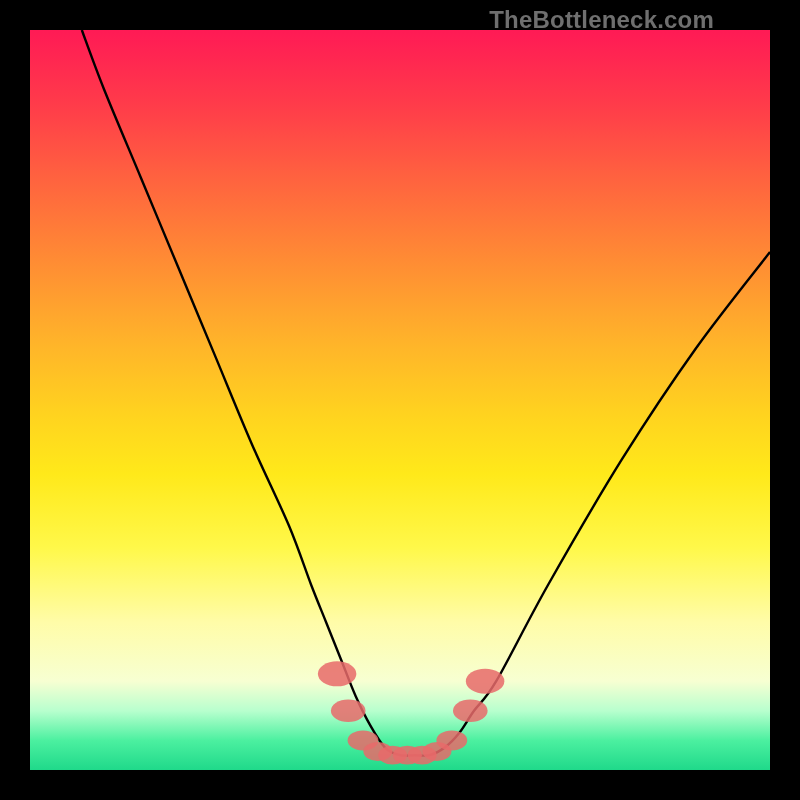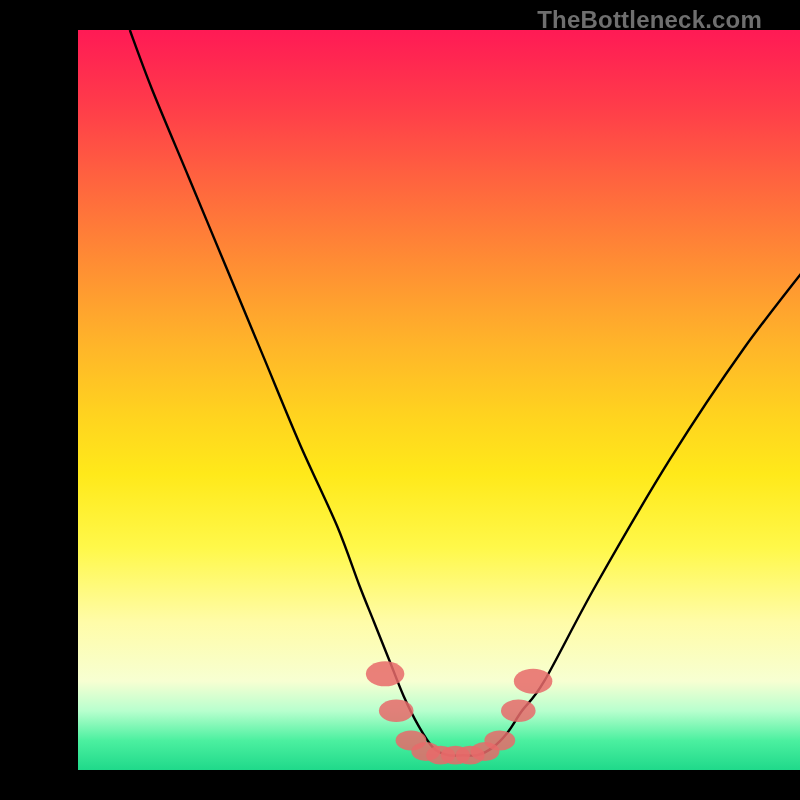--- a/index.html
+++ b/index.html
@@ -11,21 +11,20 @@
     background: #000;
     font-family: Arial, Helvetica, sans-serif;
   }
   .frame {
     position: absolute;
     left: 0;
     top: 0;
     width: 728px;
     height: 800px;
     background: #000;
-    margin-left: 48px;
   }
   .plot {
     position: absolute;
     left: 30px;
     top: 30px;
     width: 740px;
     height: 740px;
     background: linear-gradient(to bottom,
       #ff1a55 0%,
       #ff3b4a 10%,

